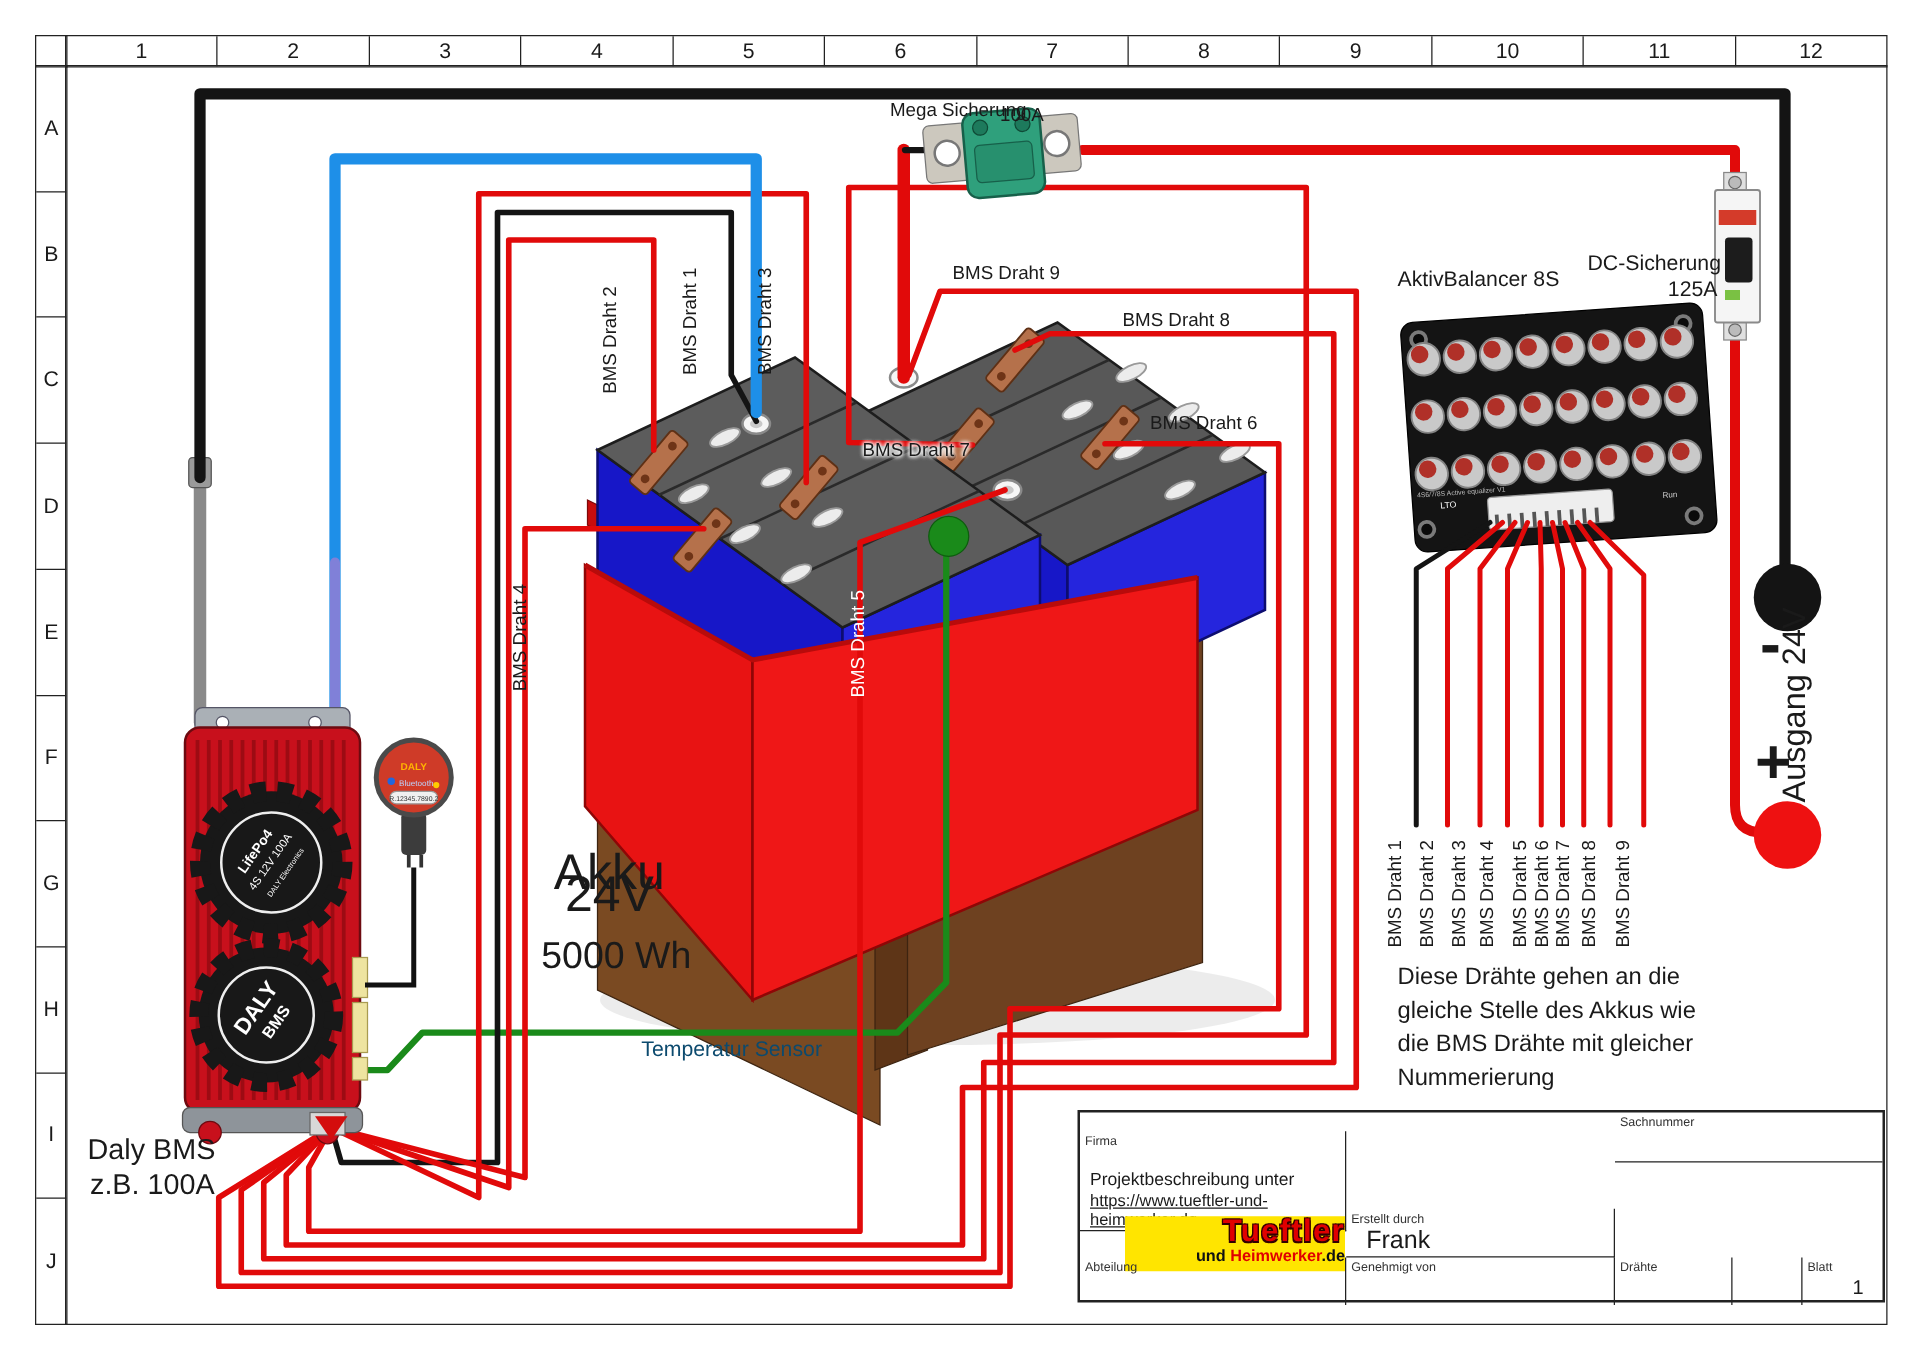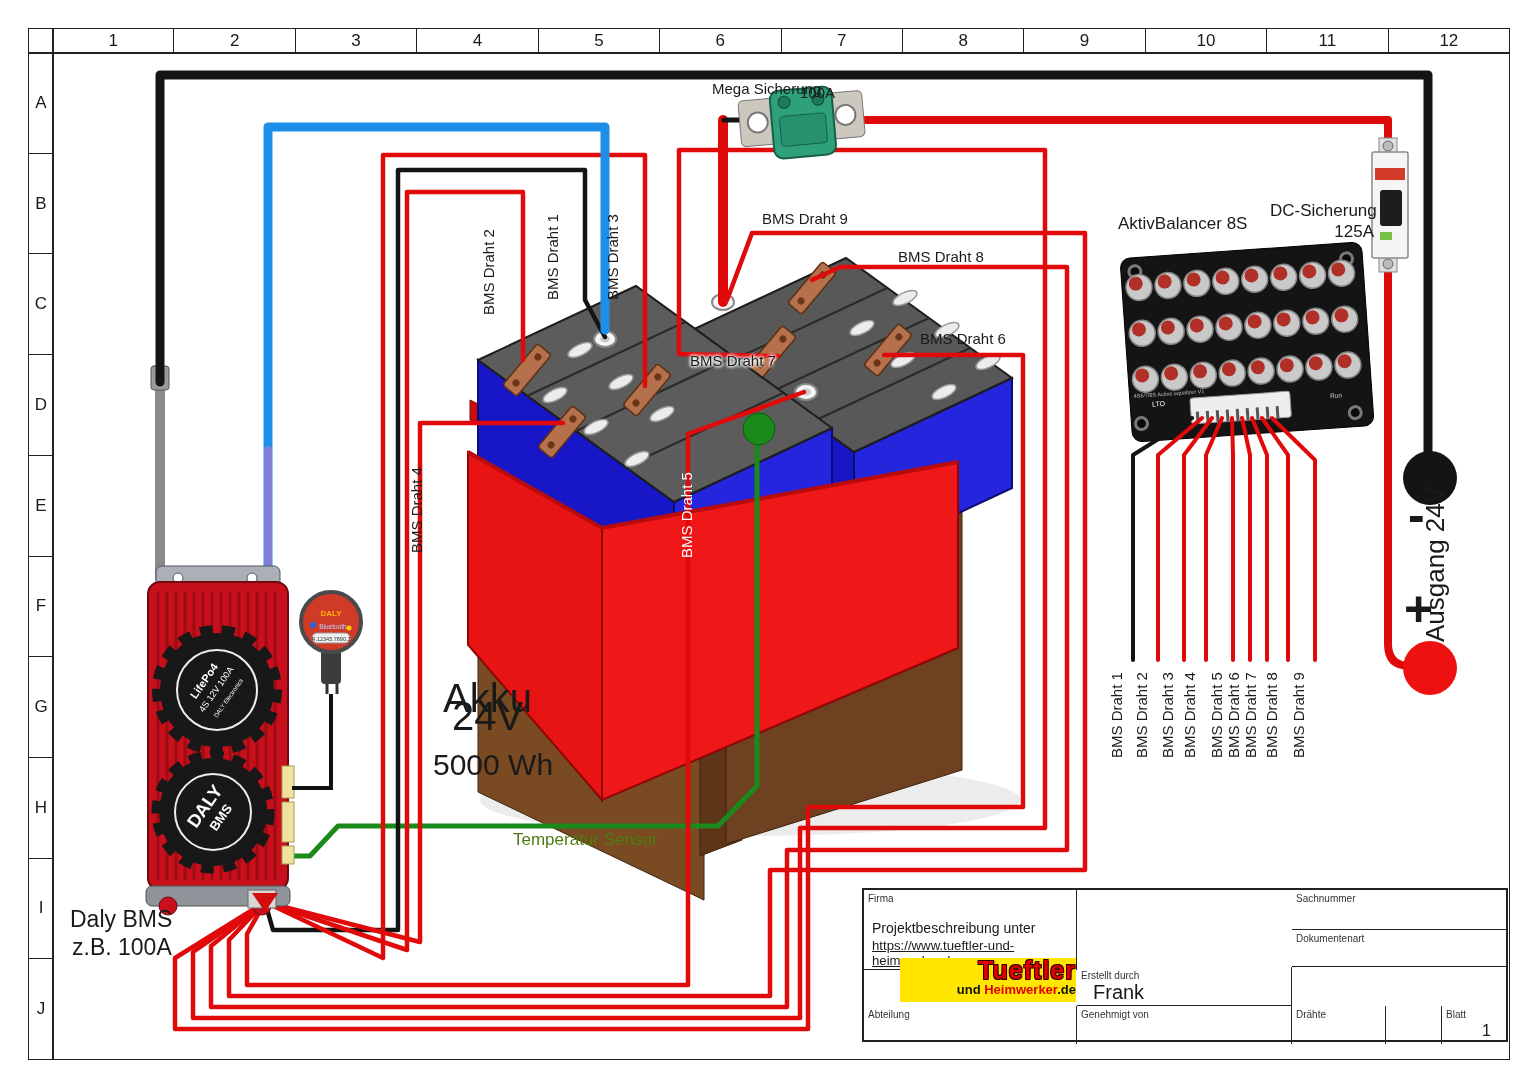--- a/index.html
+++ b/index.html
@@ -342,42 +342,48 @@
 <div class="vlabel" style="left:560px;top:285px;font-size:15px;line-height:15px;">BMS Draht 1</div>
 <div class="vlabel" style="left:496px;top:300px;font-size:15px;line-height:15px;">BMS Draht 2</div>
 <div class="vlabel" style="left:620px;top:285px;font-size:15px;line-height:15px;">BMS Draht 3</div>
 <div class="vlabel" style="left:424px;top:538px;font-size:15px;line-height:15px;">BMS Draht 4</div>
 <div class="vlabel" style="left:694px;top:543px;font-size:15px;line-height:15px;color:#ffffff;">BMS Draht 5</div>
 
 <div class="lbl" style="left:443px;top:638px;font-size:40px;margin-top:38px;">Akku</div>
 <div class="lbl" style="left:452px;top:694px;font-size:40px;">24V</div>
 <div class="lbl" style="left:433px;top:748px;font-size:30px;">5000 Wh</div>
 
-<div class="lbl" style="left:513px;top:830px;font-size:17px;color:#4d7c0f;">Temperatur Sensor</div>
+<div class="lbl" style="left:513px;top:830px;font-size:17px;color:#0c4a6e;">Temperatur Sensor</div>
 
 <div class="lbl" style="left:70px;top:906px;font-size:23px;">Daly BMS</div>
 <div class="lbl" style="left:72px;top:934px;font-size:23px;">z.B. 100A</div>
 
 <div class="lbl" style="left:1408px;top:486px;font-size:50px;font-weight:bold;">-</div>
 <div class="lbl" style="left:1404px;top:580px;font-size:50px;font-weight:bold;">+</div>
 <div class="vlabel" style="left:1448px;top:616px;font-size:26px;line-height:26px;">Ausgang 24V</div>
 
 <div class="vlabel" style="left:1124px;top:743px;font-size:15px;line-height:15px;">BMS Draht 1</div>
 <div class="vlabel" style="left:1149px;top:743px;font-size:15px;line-height:15px;">BMS Draht 2</div>
 <div class="vlabel" style="left:1175px;top:743px;font-size:15px;line-height:15px;">BMS Draht 3</div>
 <div class="vlabel" style="left:1197px;top:743px;font-size:15px;line-height:15px;">BMS Draht 4</div>
 <div class="vlabel" style="left:1224px;top:743px;font-size:15px;line-height:15px;">BMS Draht 5</div>
 <div class="vlabel" style="left:1241px;top:743px;font-size:15px;line-height:15px;">BMS Draht 6</div>
 <div class="vlabel" style="left:1258px;top:743px;font-size:15px;line-height:15px;">BMS Draht 7</div>
 <div class="vlabel" style="left:1279px;top:743px;font-size:15px;line-height:15px;">BMS Draht 8</div>
 <div class="vlabel" style="left:1306px;top:743px;font-size:15px;line-height:15px;">BMS Draht 9</div>
 
+<div class="lbl" style="left:1118px;top:768px;font-size:19px;line-height:27px;">
+  <div>Diese Drähte gehen an die</div>
+  <div>gleiche Stelle des Akkus wie</div>
+  <div>die BMS Drähte mit gleicher</div>
+  <div>Nummerierung</div>
+</div>
 
 <div class="tb">
-  <div class="tbc br bb" style="left:0;top:0;width:213px;height:80px;">
+  <div class="tbc br bb" style="left:0;top:15px;width:213px;height:80px;">
     <div class="tbl">Firma</div>
     <div style="position:absolute;left:8px;top:30px;font-size:14px;">Projektbeschreibung unter</div>
     <div style="position:absolute;left:8px;top:48px;font-size:13.2px;"><span class="urlline">https://www.tueftler-und-heimwerker.de</span><span class="arrowhead"></span></div>
     <div class="logo">
       <div class="l1">Tueftler</div>
       <div class="l2"><span>und</span> <span class="red">Heimwerker</span><span>.de</span></div>
     </div>
   </div>
   <div class="tbc br" style="left:0;top:116px;width:213px;height:38px;padding-left:34px;">
     <div class="tbl">Abteilung</div>
@@ -385,23 +391,20 @@
   <div class="tbc br bb" style="left:213px;top:77px;width:215px;height:39px;">
     <div class="tbl">Erstellt durch</div>
     <div style="position:absolute;left:16px;top:14px;font-size:20px;">Frank</div>
   </div>
   <div class="tbc br" style="left:213px;top:116px;width:215px;height:38px;">
     <div class="tbl">Genehmigt von</div>
   </div>
   <div class="tbc bb" style="left:428px;top:0;width:214px;height:40px;">
     <div class="tbl">Sachnummer</div>
   </div>
-  <div class="tbc bb" style="left:428px;top:40px;width:214px;height:37px;">
-    <div class="tbl">Dokumentenart</div>
-  </div>
   <div class="tbc br" style="left:428px;top:116px;width:94px;height:38px;">
     <div class="tbl">Drähte</div>
   </div>
   <div class="tbc br" style="left:522px;top:116px;width:56px;height:38px;"></div>
   <div class="tbc" style="left:578px;top:116px;width:64px;height:38px;">
     <div class="tbl">Blatt</div>
     <div style="position:absolute;left:40px;top:16px;font-size:16px;">1</div>
   </div>
 </div>
 

